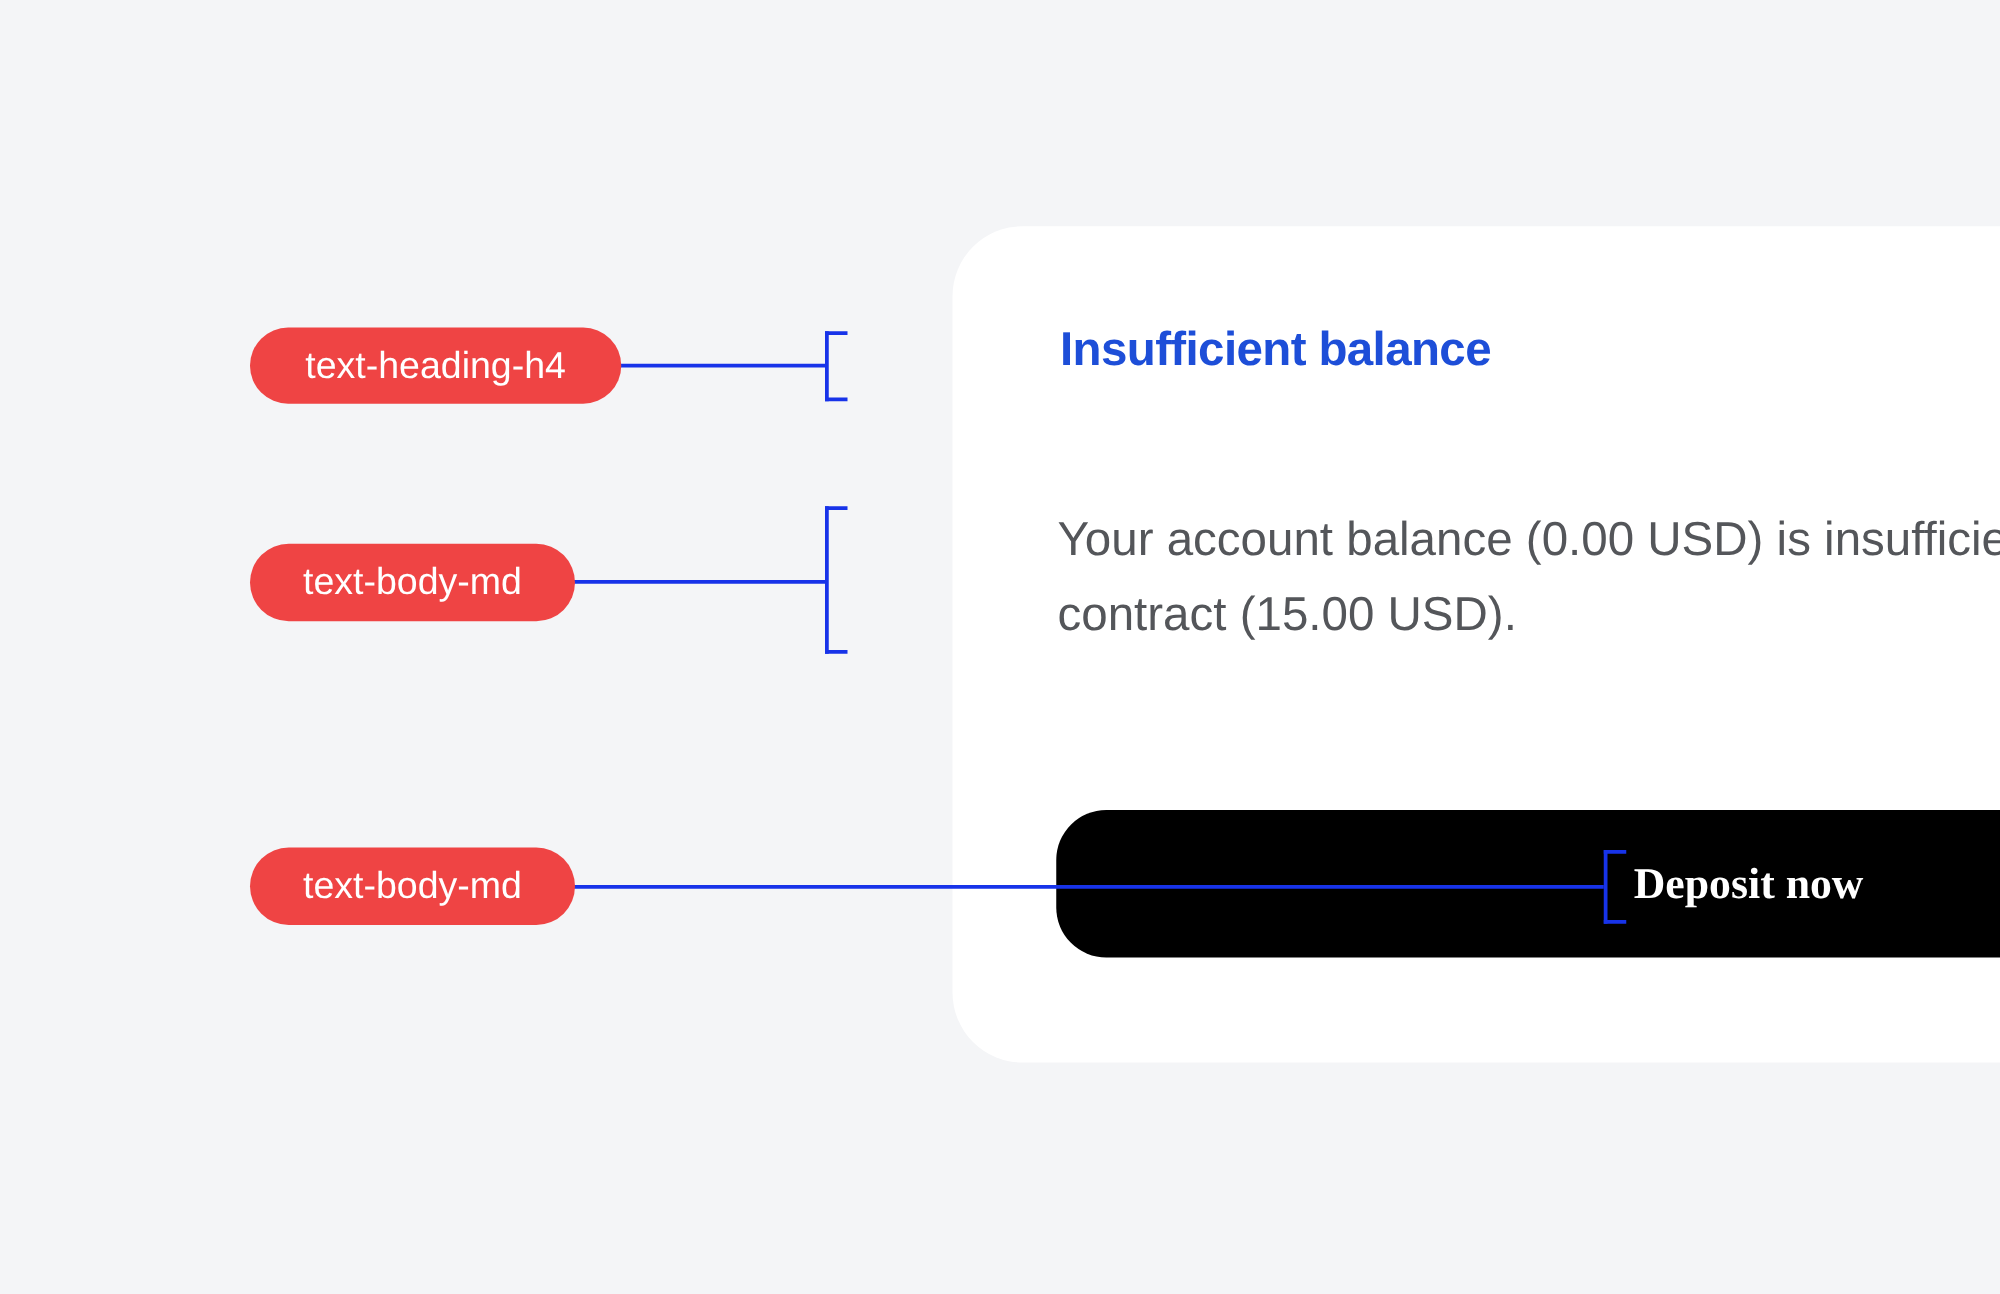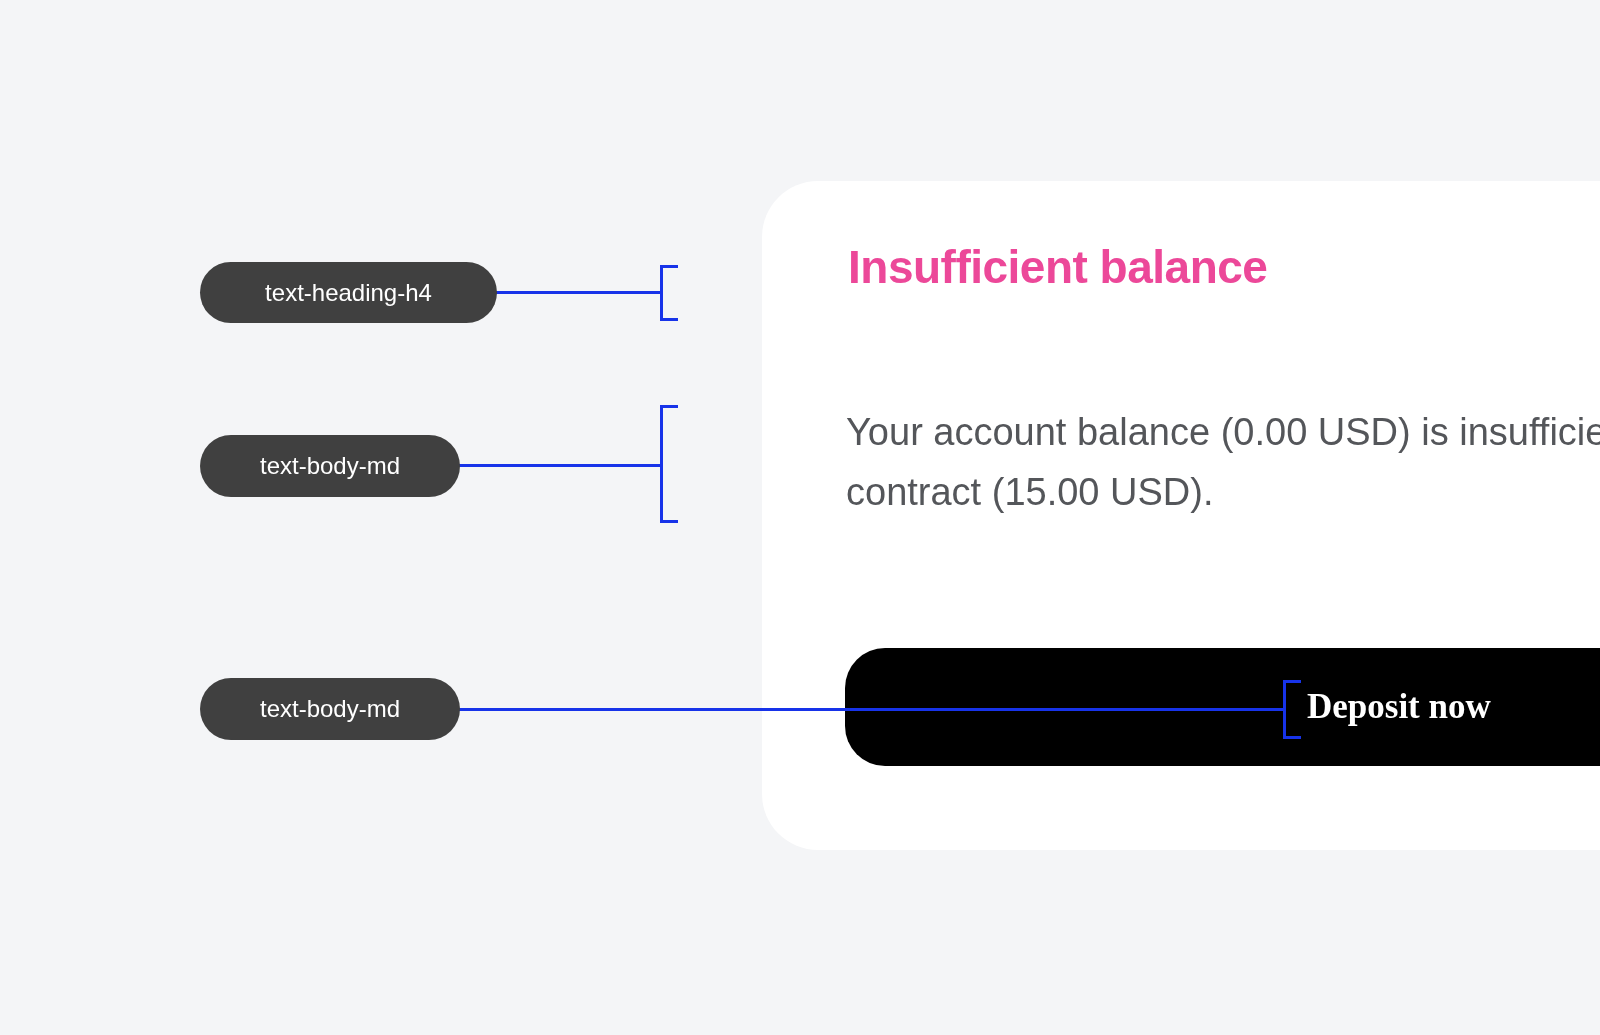--- a/index.html
+++ b/index.html
@@ -27,26 +27,26 @@
     top: 181px;
     width: 1300px;
     height: 669px;
     background: #ffffff;
     border-radius: 56px;
     z-index: 1;
   }
   .card-title {
     position: absolute;
     left: 86px;
-    top: 58px;
-    font-size: 46px;
+    top: 71px;
+    font-size: 38px;
     line-height: 56px;
     font-weight: 700;
     letter-spacing: -0.5px;
-    color: #ec4899;
+    color: #1d4ed8;
     white-space: nowrap;
   }
   .card-body {
     position: absolute;
     left: 84px;
     top: 221px;
     font-size: 38px;
     line-height: 60px;
     font-weight: 400;
     color: #54565a;
@@ -76,24 +76,24 @@
     font-size: 35px;
     font-weight: 700;
     color: #ffffff;
     white-space: nowrap;
   }
 
   
   .pill {
     position: absolute;
     height: 61px;
-    background: #404040;
+    background: #ef4444;
     border-radius: 31px;
     color: #ffffff;
-    font-size: 24px;
+    font-size: 30px;
     font-weight: 400;
     display: inline-flex;
     align-items: center;
     justify-content: center;
     padding: 0 27px;
     white-space: nowrap;
     z-index: 6;
   }
   .pill-1 { left: 200px; top: 262px; min-width: 243px; }
   .pill-2 { left: 200px; top: 435px; min-width: 206px; height: 62px; }

